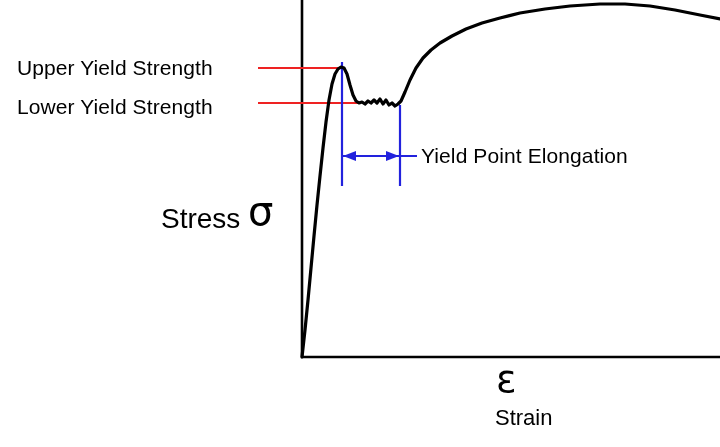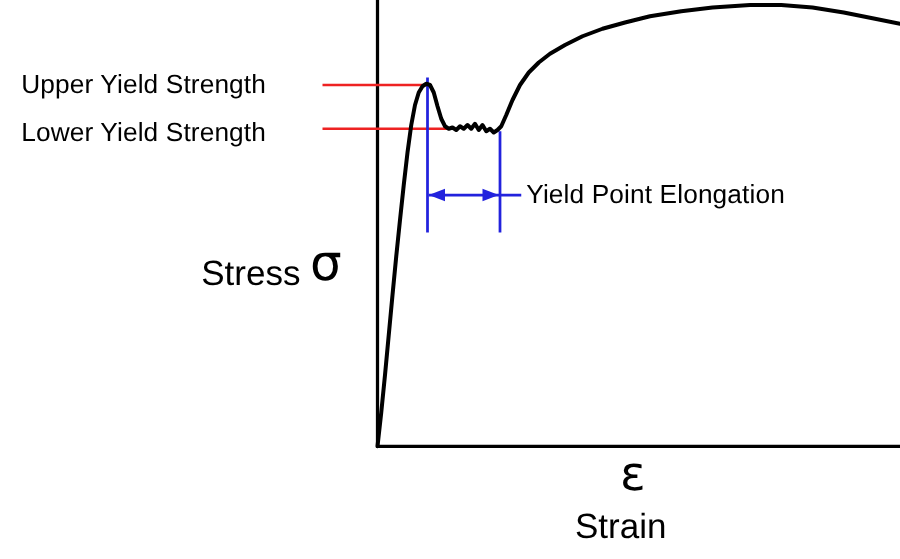--- a/index.html
+++ b/index.html
@@ -59,23 +59,23 @@
     line-height: 1;
   }
   #label-strain-symbol {
     left: 496px;
     top: 360px;
     font-size: 38px;
     font-family: "DejaVu Sans", sans-serif;
     line-height: 1;
   }
   #label-strain-word {
-    left: 460px;
+    left: 495px;
     top: 405px;
-    font-size: 28px;
+    font-size: 22px;
   }
 </style>
 </head>
 <body>
 
 <div id="stage">
 
   <svg id="diagram" viewBox="0 0 720 447">
 
     <line x1="302" y1="0" x2="302" y2="357" stroke="#000000" stroke-width="2.6"></line>

